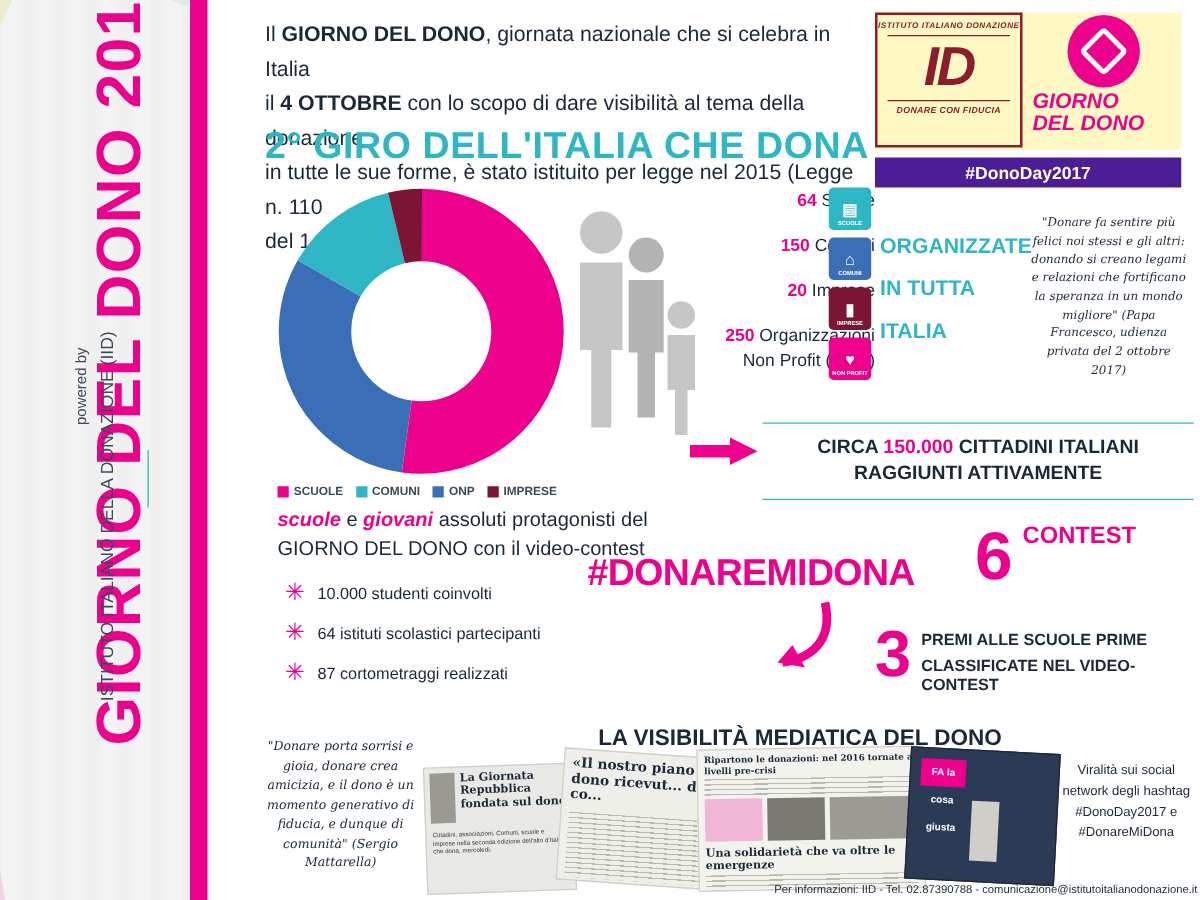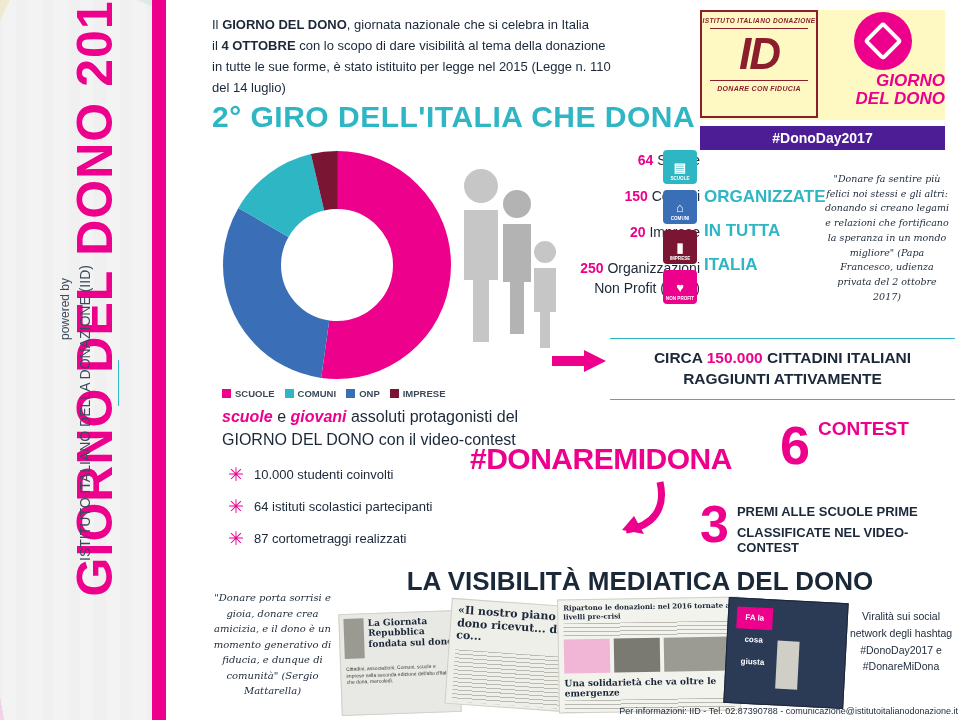--- a/index.html
+++ b/index.html
@@ -40,21 +40,21 @@
     position:absolute;left:-130px;top:405px;width:430px;
     transform:rotate(-90deg);
     color:#3b4a5a;font-size:14px;text-align:center;
   }
   .vline{
     position:absolute;left:118px;top:360px;width:1px;height:46px;background:#2fb6c4;
   }
   
   .intro{
     position:absolute;left:212px;top:14px;width:480px;
-    font-size:13px;color:#1b2838;line-height:1.62;
+    font-size:17px;color:#1b2838;line-height:1.62;
   }
   .intro b{font-weight:bold;}
   
   .logo-box{
     position:absolute;left:700px;top:10px;width:245px;height:110px;
     background:#fef9c3;
     font-style:italic;
   }
   .iid-logo{
     position:absolute;left:0;top:0;width:118px;height:108px;
@@ -69,21 +69,21 @@
   }
   .gdd-mark{
     position:absolute;left:28px;top:2px;width:58px;height:58px;border-radius:50%;
     background:#ec008c;
   }
   .gdd-mark:after{
     content:"";position:absolute;left:15px;top:15px;width:28px;height:28px;
     border:4px solid #fff;transform:rotate(45deg);box-sizing:border-box;border-radius:4px;
   }
   .gdd-text{
-    position:absolute;left:0;top:62px;width:119px;text-align:right;
+    position:absolute;left:0;top:62px;width:119px;text-align:left;
     color:#ec008c;font-weight:bold;font-size:17px;line-height:18px;
   }
   .hashtag-bar{
     position:absolute;left:700px;top:126px;width:245px;height:24px;background:#4c1d95;
     color:#fff;font-weight:bold;font-size:14px;text-align:center;line-height:24px;
   }
   
   .giro-title{
     position:absolute;left:212px;top:100px;width:500px;
     color:#2fb6c4;font-weight:bold;font-size:30px;letter-spacing:.5px;
@@ -153,22 +153,22 @@
   .cat6 .l1{font-size:19px;font-weight:bold;padding-top:4px;}
   .cat6 .l2{font-size:19px;font-weight:bold;}
   .prem3{
     position:absolute;left:700px;top:498px;width:255px;color:#1b2838;
   }
   .prem3 .big{font-size:52px;font-weight:bold;line-height:52px;float:left;margin-right:8px;color:#ec008c;}
   .prem3 .l1{font-size:13px;font-weight:bold;padding-top:6px;}
   .prem3 .l2{font-size:13px;font-weight:bold;padding-top:6px;}
   
   .visib{
-    position:absolute;left:330px;top:566px;width:620px;
-    color:#1b2838;font-weight:bold;font-size:26px;text-align:center;
+    position:absolute;left:330px;top:580px;width:620px;
+    color:#1b2838;font-weight:bold;font-size:18px;text-align:center;
   }
   
   .quote-matt{
     position:absolute;left:210px;top:590px;width:125px;
     font-family:"DejaVu Serif",serif;font-style:italic;font-size:10px;
     color:#1b2838;line-height:1.55;text-align:center;
   }
   
   .clips{position:absolute;left:340px;top:598px;width:500px;height:115px;}
   .clip{position:absolute;background:#e8e8e4;border:1px solid #cfcfc8;overflow:hidden;}

